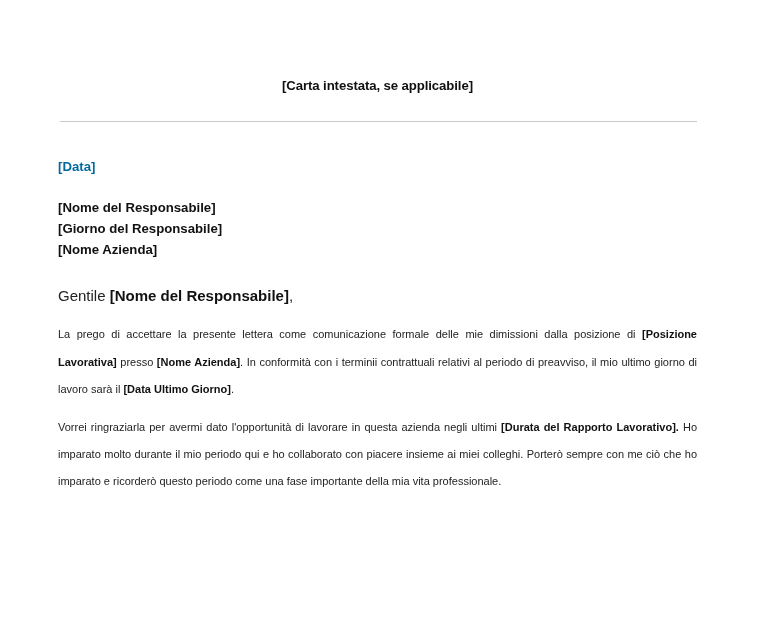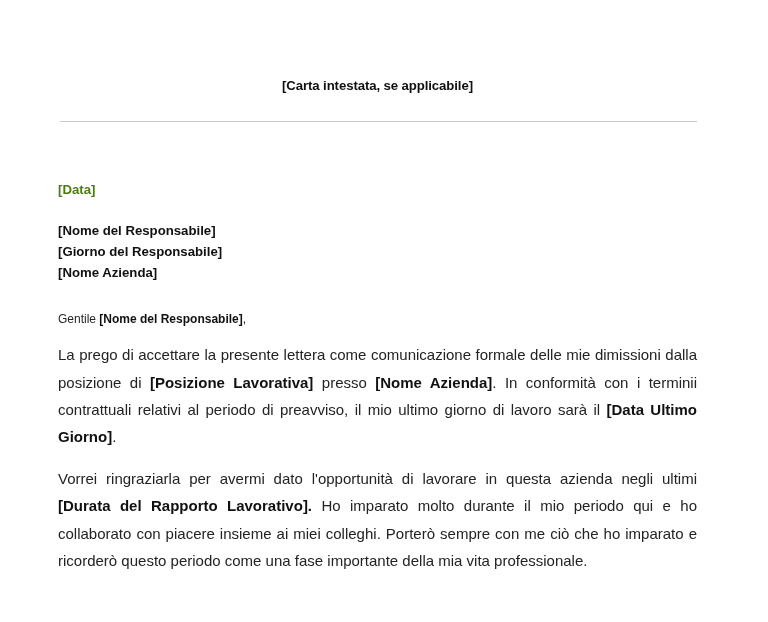--- a/index.html
+++ b/index.html
@@ -39,53 +39,53 @@
     margin-top: 28px;
     margin-left: 2px;
     margin-right: 0;
     height: 0;
     border: 0;
     border-top: 1px solid #c9c9c9;
   }
 
   
   .date-line {
-    margin-top: 60px;
+    margin-top: 37px;
     font-size: 13.2px;
     font-weight: bold;
-    color: #4d7c0f;
+    color: #0369a1;
   }
 
   
   .recipient-block {
     margin-top: 24px;
   }
   .recipient-line {
     font-size: 13.2px;
     font-weight: bold;
     line-height: 20.8px;
     color: #111111;
   }
 
   
   .salutation {
     margin-top: 26px;
-    font-size: 12px;
+    font-size: 15px;
     line-height: 20px;
     color: #232323;
   }
   .salutation b {
     color: #111111;
     font-weight: bold;
   }
 
   
   .body-paragraph {
     margin-top: 6px;
-    font-size: 15px;
+    font-size: 11px;
     line-height: 27.2px;
     text-align: justify;
     text-justify: inter-word;
     color: #232323;
     hyphens: none;
   }
   .body-paragraph b {
     color: #111111;
     font-weight: bold;
   }

